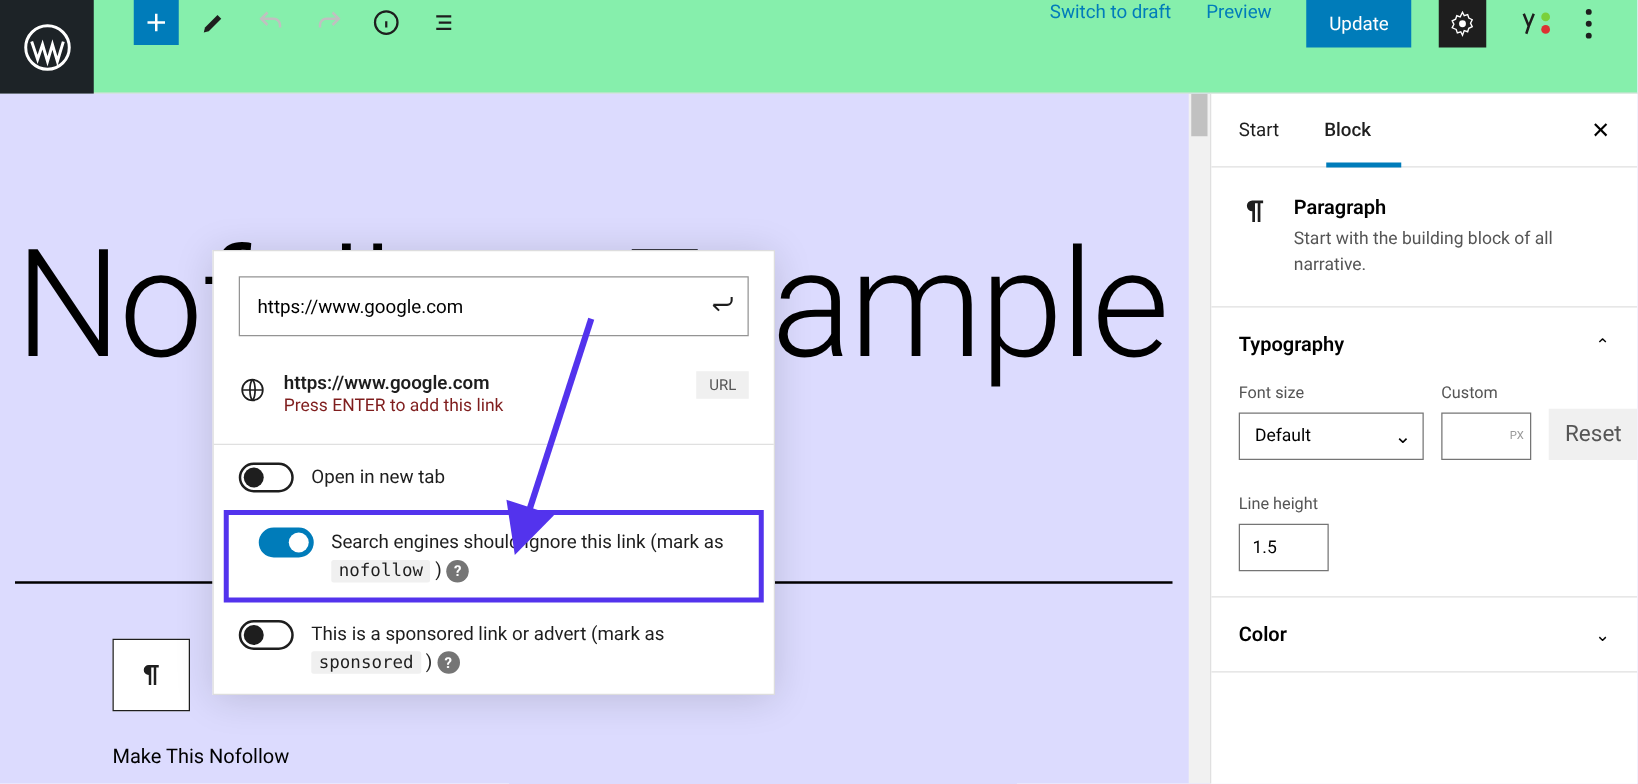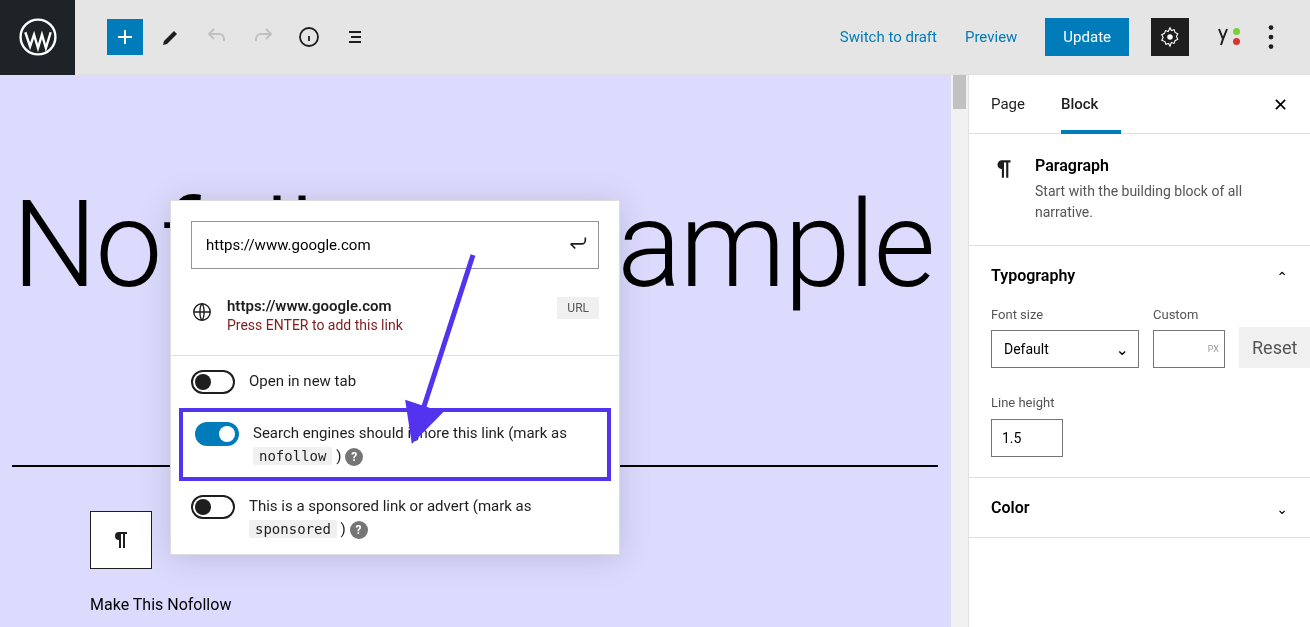--- a/index.html
+++ b/index.html
@@ -1,18 +1,18 @@
 <!DOCTYPE html>
 <html><head>
 <meta charset="utf-8">
 <style>
 * { margin: 0; padding: 0; box-sizing: border-box; font-family: -apple-system, BlinkMacSystemFont, "Segoe UI", Roboto, sans-serif; }
 body { width: 1310px; height: 627px; background: #fff; overflow: hidden; position: relative; }
 
-.topbar { display: flex; align-items: center; height: 75px; background: #e5e5e5; border-bottom: 1px solid #e0e0e0; }
+.topbar { display: flex; align-items: flex-start; height: 75px; background: #86efac; border-bottom: 1px solid #e0e0e0; }
 .wp-logo { width: 75px; height: 75px; background: #1d2327; display: flex; align-items: center; justify-content: center; }
 .wp-logo svg { width: 38px; height: 38px; }
 .add-block { width: 36px; height: 36px; background: #007cba; display: flex; align-items: center; justify-content: center; margin-left: 32px; cursor: pointer; }
 .add-block svg { width: 24px; height: 24px; }
 .tool-icon { width: 36px; height: 36px; display: flex; align-items: center; justify-content: center; margin-left: 10px; cursor: pointer; color: #1e1e1e; }
 .tool-icon.disabled { color: #c0c0c0; }
 .tool-icon svg { width: 24px; height: 24px; }
 .spacer { flex: 1; }
 .top-link { color: #007cba; font-size: 15px; margin-right: 28px; cursor: pointer; }
 .update-btn { background: #007cba; color: #fff; padding: 10px 18px; font-size: 15px; border: none; cursor: pointer; margin-right: 22px; }
@@ -44,21 +44,21 @@
 
 .link-result { padding: 8px 20px 22px 20px; display: flex; align-items: flex-start; gap: 14px; border-bottom: 1px solid #e0e0e0; }
 .globe-icon { margin-top: 4px; }
 .globe-icon svg { width: 22px; height: 22px; }
 .link-result-text { flex: 1; }
 .link-result-title { font-weight: 600; font-size: 15px; color: #1e1e1e; }
 .link-result-sub { font-size: 14px; color: #7f1d1d; margin-top: 2px; }
 .url-badge { background: #f0f0f0; padding: 4px 10px; font-size: 12px; color: #555; }
 
 .toggle-row { padding: 14px 20px; display: flex; align-items: flex-start; gap: 14px; }
-.toggle-row.highlighted { border: 4px solid #5333ed; margin: 0 8px; padding: 10px 12px; }
+.toggle-row.highlighted { border: 4px solid #5333ed; margin: 0 8px; padding: 10px 24px; }
 .toggle { width: 44px; height: 24px; border-radius: 12px; border: 2px solid #1e1e1e; position: relative; cursor: pointer; flex-shrink: 0; }
 .toggle-knob { width: 16px; height: 16px; border-radius: 50%; background: #1e1e1e; position: absolute; top: 2px; left: 2px; }
 .toggle.on { background: #007cba; border-color: #007cba; }
 .toggle.on .toggle-knob { background: #fff; left: auto; right: 2px; }
 .toggle-label { font-size: 15px; color: #1e1e1e; line-height: 1.5; }
 .code-tag { background: #f0f0f0; padding: 1px 6px; font-family: monospace; font-size: 14px; border-radius: 2px; }
 .help-icon { display: inline-flex; width: 18px; height: 18px; background: #757575; color: #fff; border-radius: 50%; align-items: center; justify-content: center; font-size: 12px; font-weight: bold; vertical-align: middle; }
 
 .arrow-annotation { position: absolute; top: 175px; left: 398px; pointer-events: none; }
 
@@ -231,21 +231,21 @@
           <marker id="ah" markerWidth="12" markerHeight="12" refX="6" refY="6" orient="auto">
             <path d="M2 2 L10 6 L2 10 z" fill="#5333ed"></path>
           </marker>
         </defs>
       <line x1="75" y1="5" x2="20" y2="175" stroke="#5333ed" stroke-width="5" marker-end="url(#ah)"></line>
     </svg>
   </div>
 
   <div class="sidebar">
     <div class="sidebar-tabs">
-      <div class="sidebar-tab">Page</div>
+      <div class="sidebar-tab">Start</div>
       <div class="sidebar-tab active">Block</div>
       <div class="tab-underline"></div>
       <div class="close-sidebar">✕</div>
     </div>
 
     <div class="block-info">
       <svg viewBox="0 0 24 24">
           <path d="M10 4h8v2h-2v14h-2V6h-2v14h-2V12a4 4 0 010-8z" fill="#1e1e1e"></path>
         </svg>
       <div class="block-info-text">

